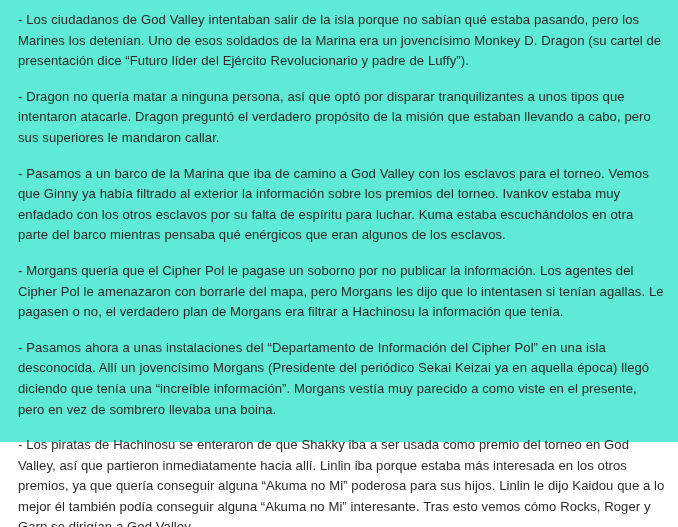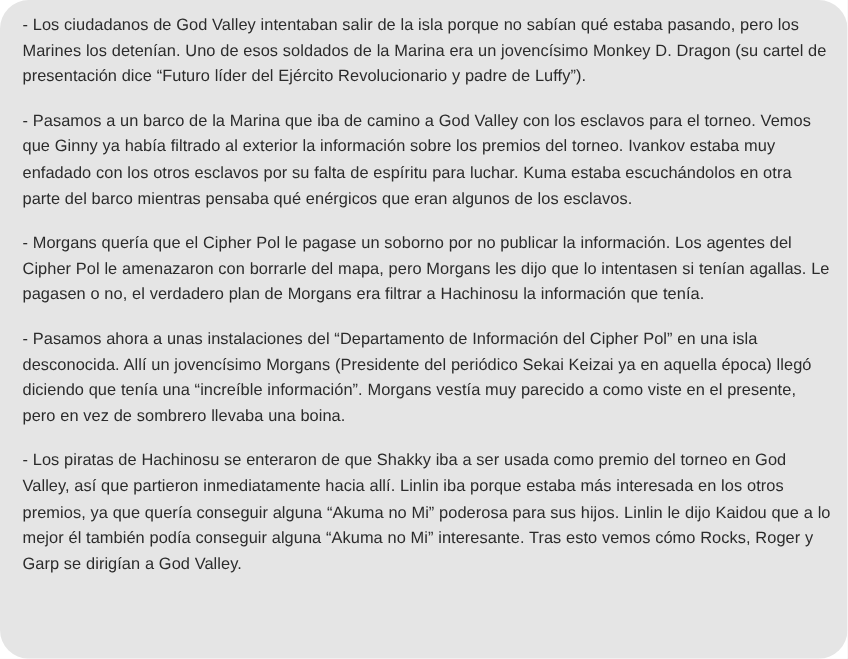--- a/index.html
+++ b/index.html
@@ -10,40 +10,40 @@
   body {
     width: 678px;
     height: 527px;
     overflow: hidden;
     font-family: "Liberation Sans", sans-serif;
     color: #2a2a2a;
   }
   #doc {
     box-sizing: border-box;
     width: 678px;
-    height: 527px;
+    height: 442px;
     padding: 10px 12px 0 18px;
-    background: #e5e5e5;
-    border-radius: 23px;
+    background: #5eead4;
   }
   .para {
     font-size: 13.1px;
     line-height: 20.6px;
     margin: 0 0 15px 0;
     text-align: left;
     color: #2b2b2b;
     letter-spacing: 0.05px;
     word-spacing: 0.1px;
   }
   .para:last-child {
     margin-bottom: 0;
   }
 </style>
 </head>
 <body>
 
 <div id="doc">
   <p class="para">- Los ciudadanos de God Valley intentaban salir de la isla porque no sabían qué estaba pasando, pero los Marines los detenían. Uno de esos soldados de la Marina era un jovencísimo Monkey D. Dragon (su cartel de presentación dice “Futuro líder del Ejército Revolucionario y padre de Luffy”).</p>
+  <p class="para">- Dragon no quería matar a ninguna persona, así que optó por disparar tranquilizantes a unos tipos que intentaron atacarle. Dragon preguntó el verdadero propósito de la misión que estaban llevando a cabo, pero sus superiores le mandaron callar.</p>
   <p class="para">- Pasamos a un barco de la Marina que iba de camino a God Valley con los esclavos para el torneo. Vemos que Ginny ya había filtrado al exterior la información sobre los premios del torneo. Ivankov estaba muy enfadado con los otros esclavos por su falta de espíritu para luchar. Kuma estaba escuchándolos en otra parte del barco mientras pensaba qué enérgicos que eran algunos de los esclavos.</p>
   <p class="para">- Morgans quería que el Cipher Pol le pagase un soborno por no publicar la información. Los agentes del Cipher Pol le amenazaron con borrarle del mapa, pero Morgans les dijo que lo intentasen si tenían agallas. Le pagasen o no, el verdadero plan de Morgans era filtrar a Hachinosu la información que tenía.</p>
   <p class="para">- Pasamos ahora a unas instalaciones del “Departamento de Información del Cipher Pol” en una isla desconocida. Allí un jovencísimo Morgans (Presidente del periódico Sekai Keizai ya en aquella época) llegó diciendo que tenía una “increíble información”. Morgans vestía muy parecido a como viste en el presente, pero en vez de sombrero llevaba una boina.</p>
   <p class="para">- Los piratas de Hachinosu se enteraron de que Shakky iba a ser usada como premio del torneo en God Valley, así que partieron inmediatamente hacia allí. Linlin iba porque estaba más interesada en los otros premios, ya que quería conseguir alguna “Akuma no Mi” poderosa para sus hijos. Linlin le dijo Kaidou que a lo mejor él también podía conseguir alguna “Akuma no Mi” interesante. Tras esto vemos cómo Rocks, Roger y Garp se dirigían a God Valley.</p>
 </div>
 
 </body></html>

